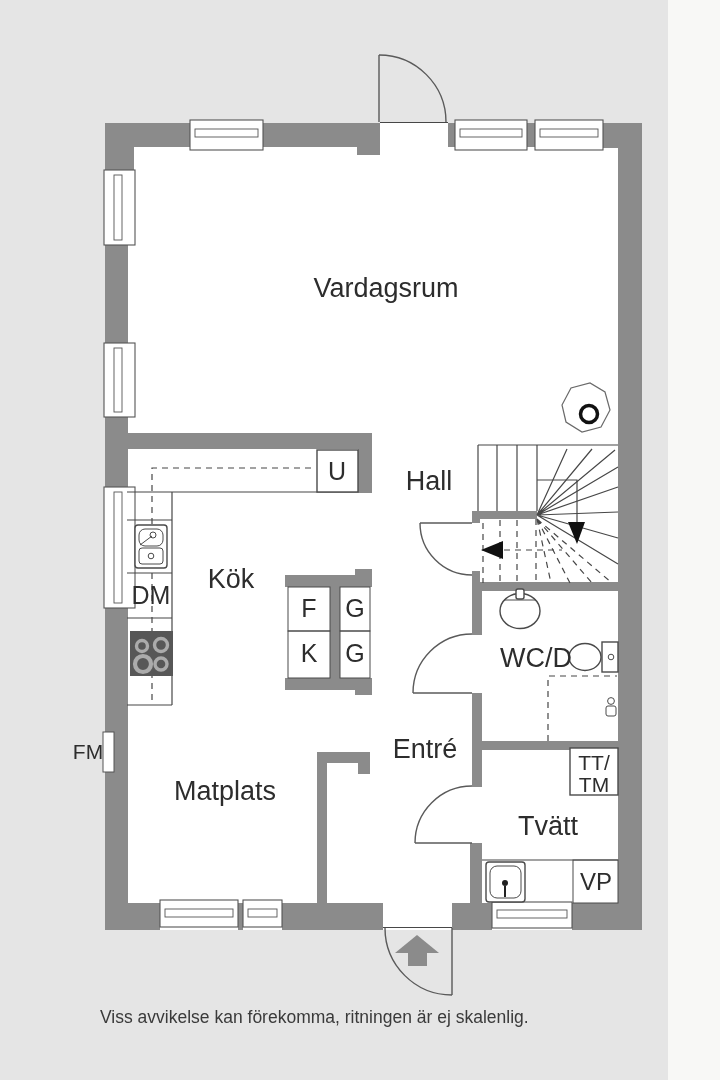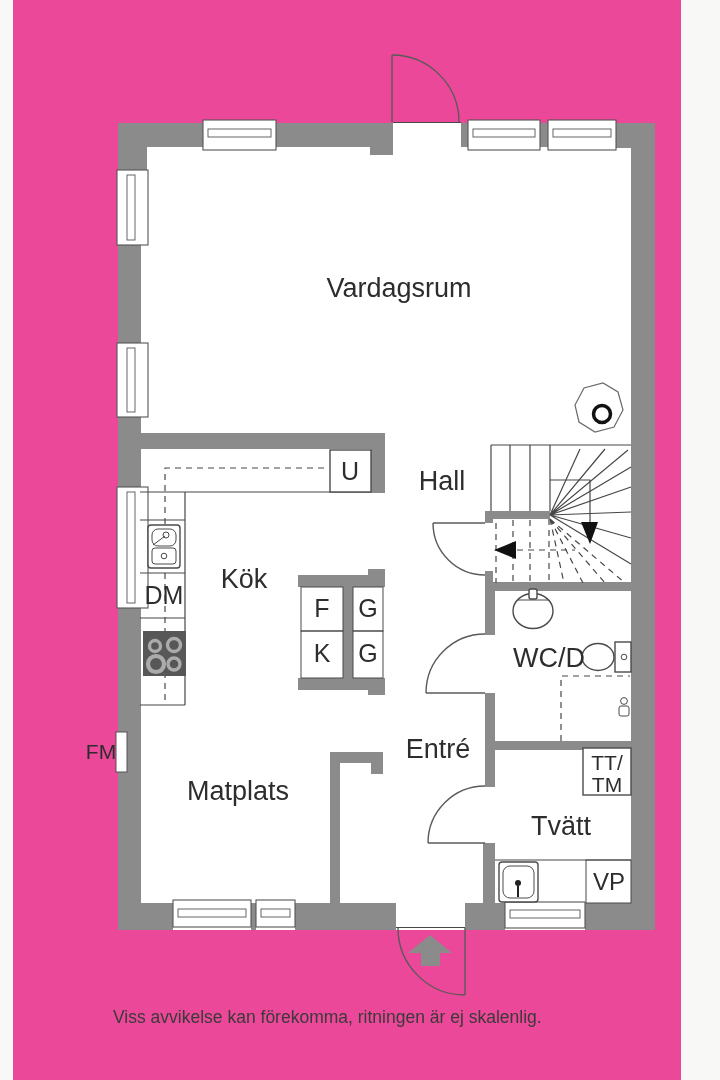--- a/index.html
+++ b/index.html
@@ -1,16 +1,16 @@
 <!DOCTYPE html>
 <html><head>
 <meta charset="utf-8">
 <style>
   html,body{margin:0;padding:0;background:#f8f8f6;}
-  .page{width:668px;height:1080px;position:relative;background:#ec4899;overflow:hidden;margin-left:13px;}
+  .page{width:668px;height:1080px;position:relative;background:#e5e5e5;overflow:hidden;}
   svg{display:block;}
   text{font-family:"Liberation Sans","DejaVu Sans",sans-serif;fill:#2d2d2d;}
   .room-label{font-size:27px;}
   .cab-label{font-size:25px;}
   .small-label{font-size:21px;}
   .vp-label{font-size:24px;}
   .footer-note{font-size:17.5px;fill:#3a3a3a;}
   .wall{fill:#8b8b8b;}
   .thinline{stroke:#474747;stroke-width:1.2;fill:none;}
   .door{stroke:#5a5a5a;stroke-width:1.4;fill:none;}

